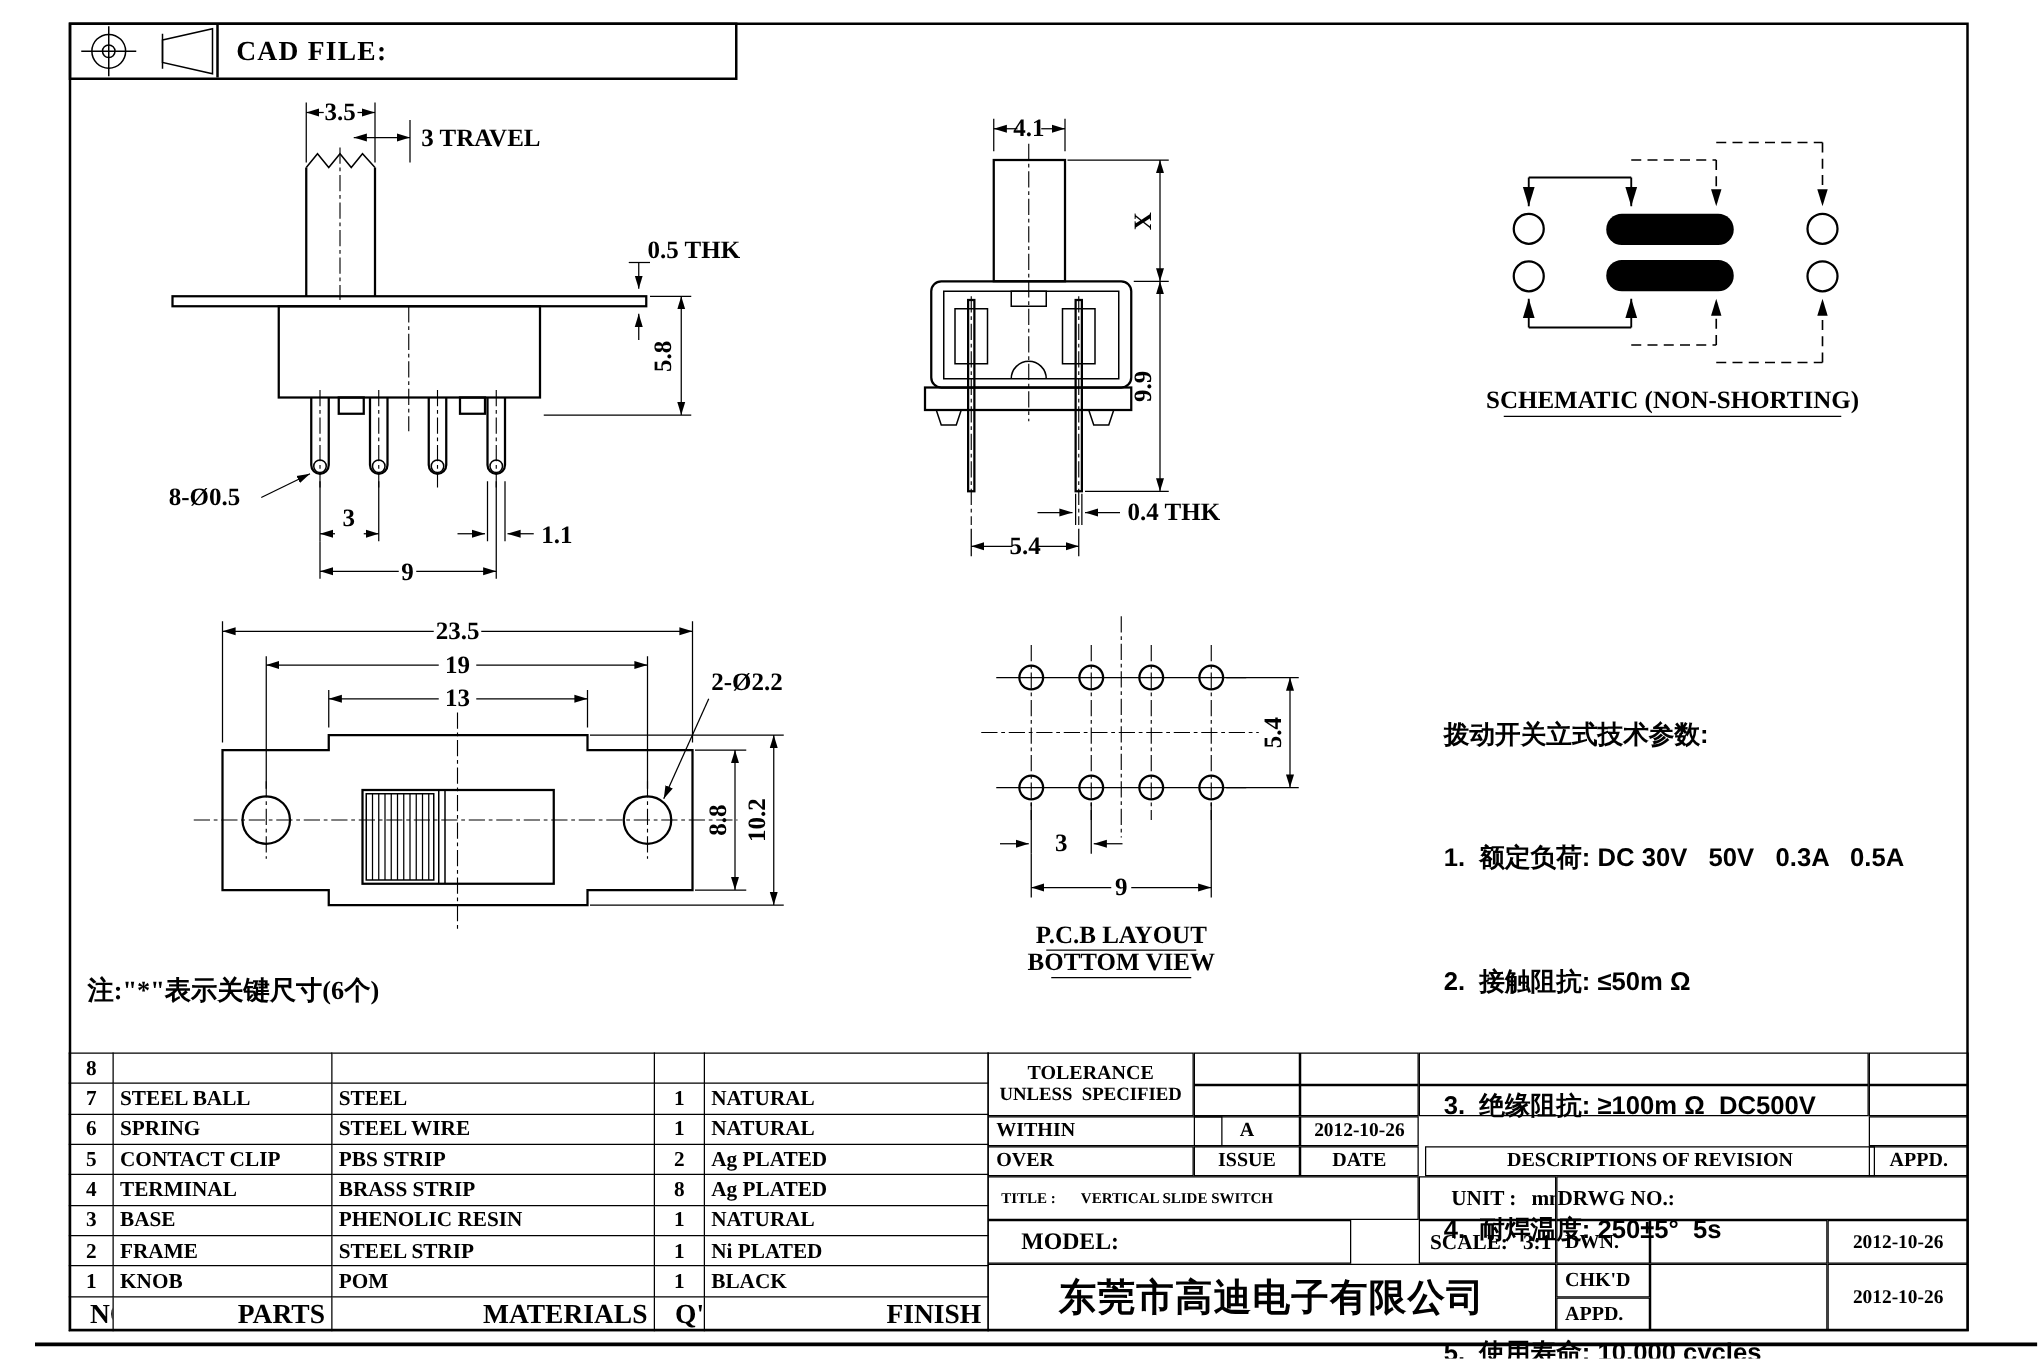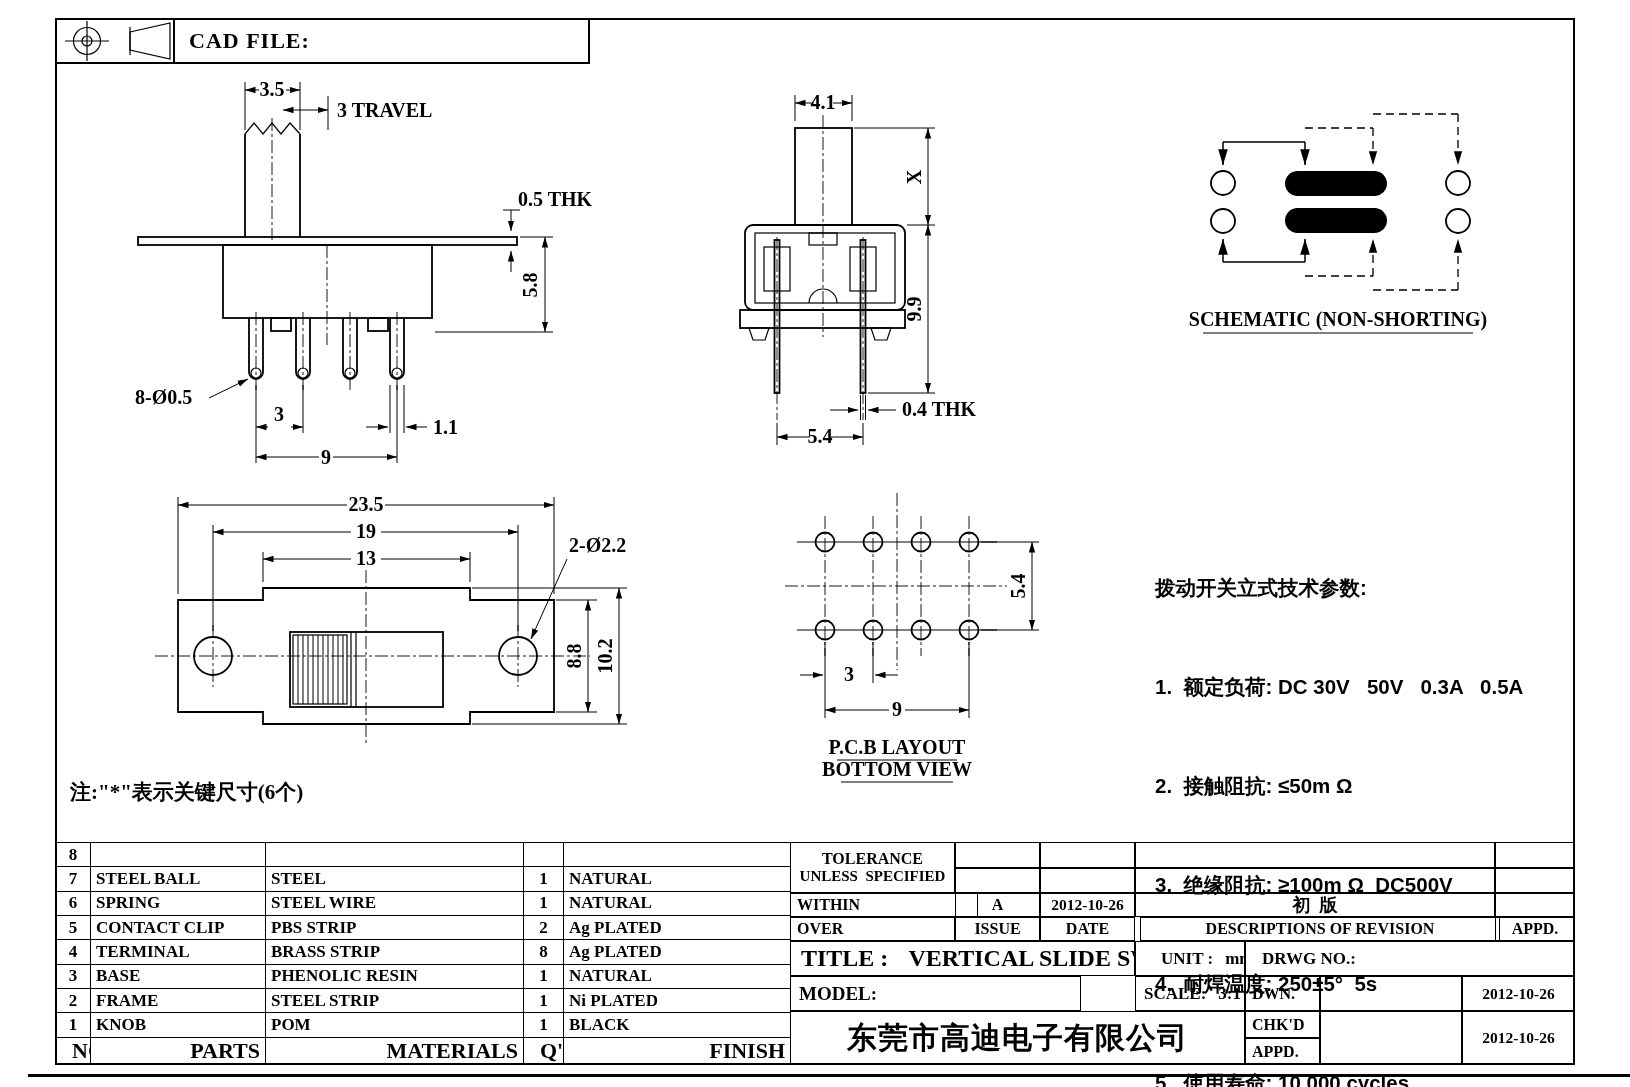--- a/index.html
+++ b/index.html
@@ -411,40 +411,39 @@
     <div class="cell" style="left:345px;top:0;width:360px;height:26px;"></div>
     <div class="cell" style="left:705px;top:0;width:80px;height:26px;"></div>
     <div class="cell" style="left:165px;top:26px;width:85px;height:25px;"></div>
     <div class="cell" style="left:250px;top:26px;width:95px;height:25px;"></div>
     <div class="cell" style="left:345px;top:26px;width:360px;height:25px;"></div>
     <div class="cell" style="left:705px;top:26px;width:80px;height:25px;"></div>
 
     <div class="cell cl-l" style="left:0;top:51px;width:188px;height:24px;">WITHIN</div>
     <div class="cell cc" style="left:165px;top:51px;width:85px;height:24px;">A</div>
     <div class="cell cc" style="left:250px;top:51px;width:95px;height:24px;font-size:15.5px;">2012-10-26</div>
-    <div class="cell cc" style="left:345px;top:51px;width:360px;height:24px;font-size:18px;">初  版</div>
     <div class="cell" style="left:705px;top:51px;width:80px;height:24px;"></div>
 
     <div class="cell cl-l" style="left:0;top:75px;width:165px;height:24px;">OVER</div>
     <div class="cell cc" style="left:165px;top:75px;width:85px;height:24px;">ISSUE</div>
     <div class="cell cc" style="left:250px;top:75px;width:95px;height:24px;">DATE</div>
     <div class="cell cc" style="left:350px;top:75px;width:360px;height:24px;">DESCRIPTIONS OF REVISION</div>
     <div class="cell cc" style="left:705px;top:75px;width:80px;height:24px;">APPD.</div>
 
-    <div class="cell" style="left:0;top:99px;width:345px;height:35px;font-size:24px;padding-left:10px;gap:20px;">
+    <div class="cell" style="left:0;top:99px;width:345px;height:35px;font-size:12px;padding-left:10px;gap:20px;">
       <span>TITLE :</span>
       <span>VERTICAL SLIDE SWITCH</span>
     </div>
     <div class="cell" style="left:345px;top:99px;width:110px;height:35px;font-size:17px;padding-left:25px;gap:12px;">
       <span>UNIT :</span>
       <span>mm</span>
     </div>
-    <div class="cell" style="left:455px;top:99px;width:330px;height:35px;font-size:17px;padding-left:16px;">DRWG NO.:</div>
-
-    <div class="cell" style="left:0;top:134px;width:291px;height:35px;font-size:19px;padding-left:8px;">MODEL:</div>
+    <div class="cell" style="left:455px;top:99px;width:330px;height:35px;font-size:17px;padding-left:0;">DRWG NO.:</div>
+
+    <div class="cell" style="left:0;top:134px;width:291px;height:35px;font-size:19px;padding-left:26px;">MODEL:</div>
     <div class="cell" style="left:345px;top:134px;width:110px;height:35px;font-size:17px;padding-left:8px;gap:12px;">
       <span>SCALE:</span>
       <span>3:1</span>
     </div>
     <div class="cell cl-l" style="left:455px;top:134px;width:75px;height:35px;">DWN.</div>
     <div class="cell" style="left:530px;top:134px;width:142px;height:35px;"></div>
     <div class="cell cc" style="left:672px;top:134px;width:113px;height:35px;font-size:15.5px;">2012-10-26</div>
 
     <div class="cell cc" style="left:0;top:169px;width:455px;height:54px;font-family:'Liberation Sans',sans-serif;font-size:30px;letter-spacing:1px;">东莞市高迪电子有限公司</div>
     <div class="cell cl-l" style="left:455px;top:169px;width:75px;height:27px;">CHK'D</div>

